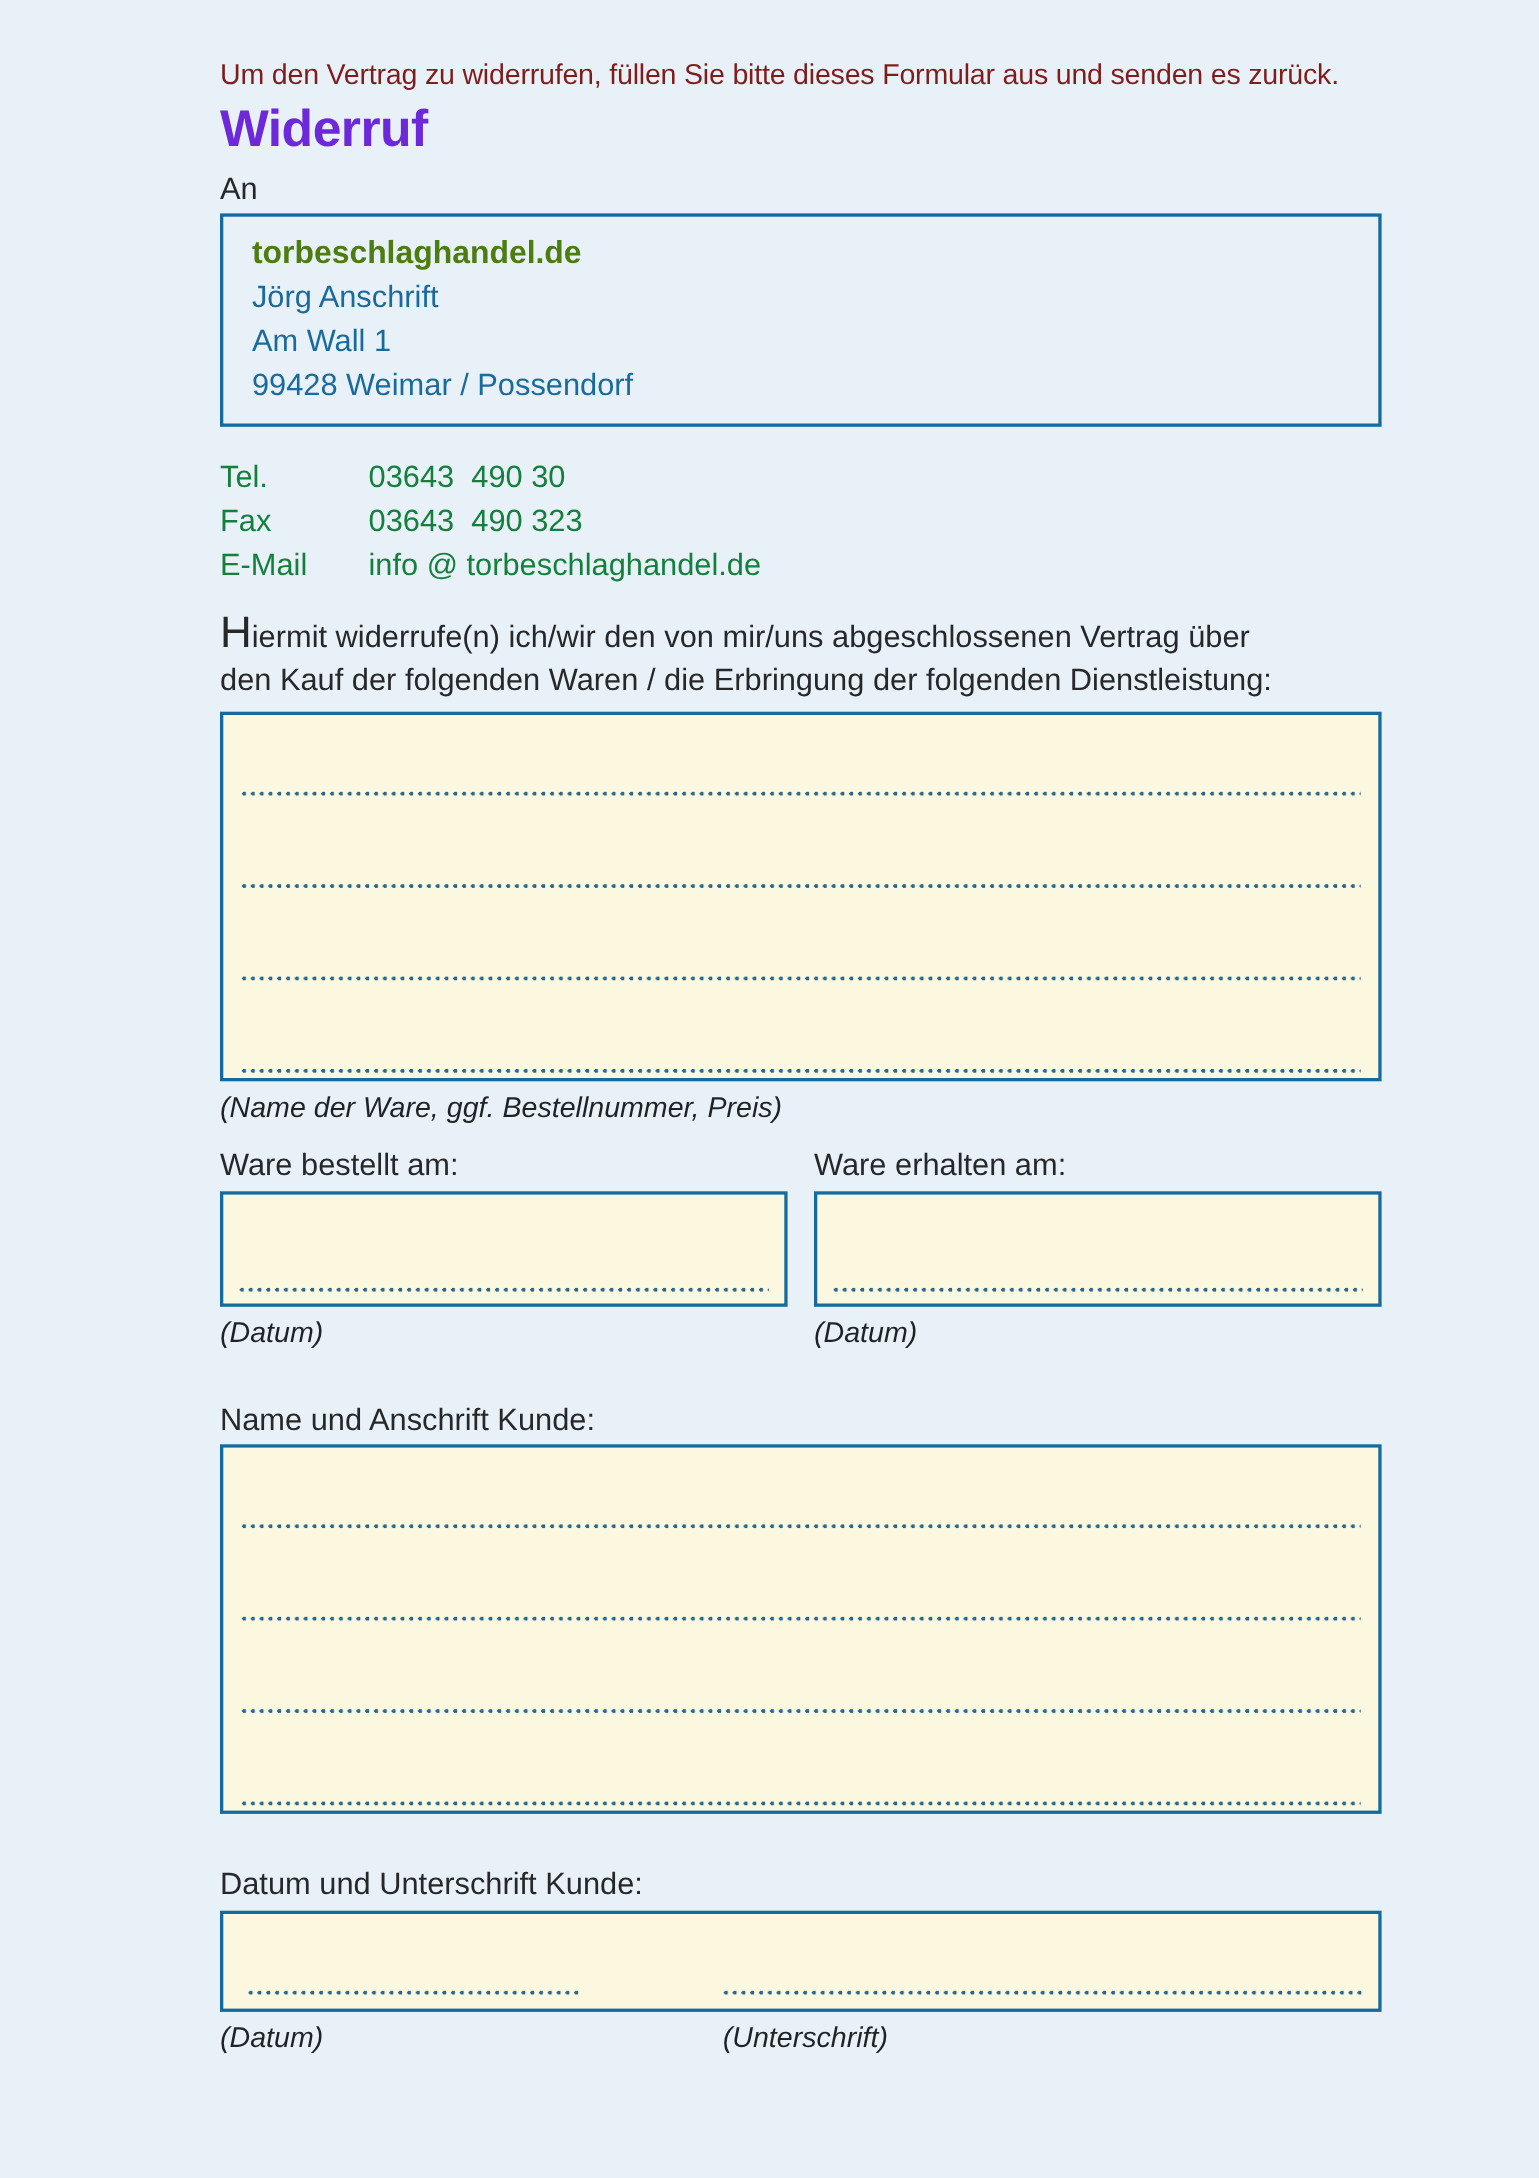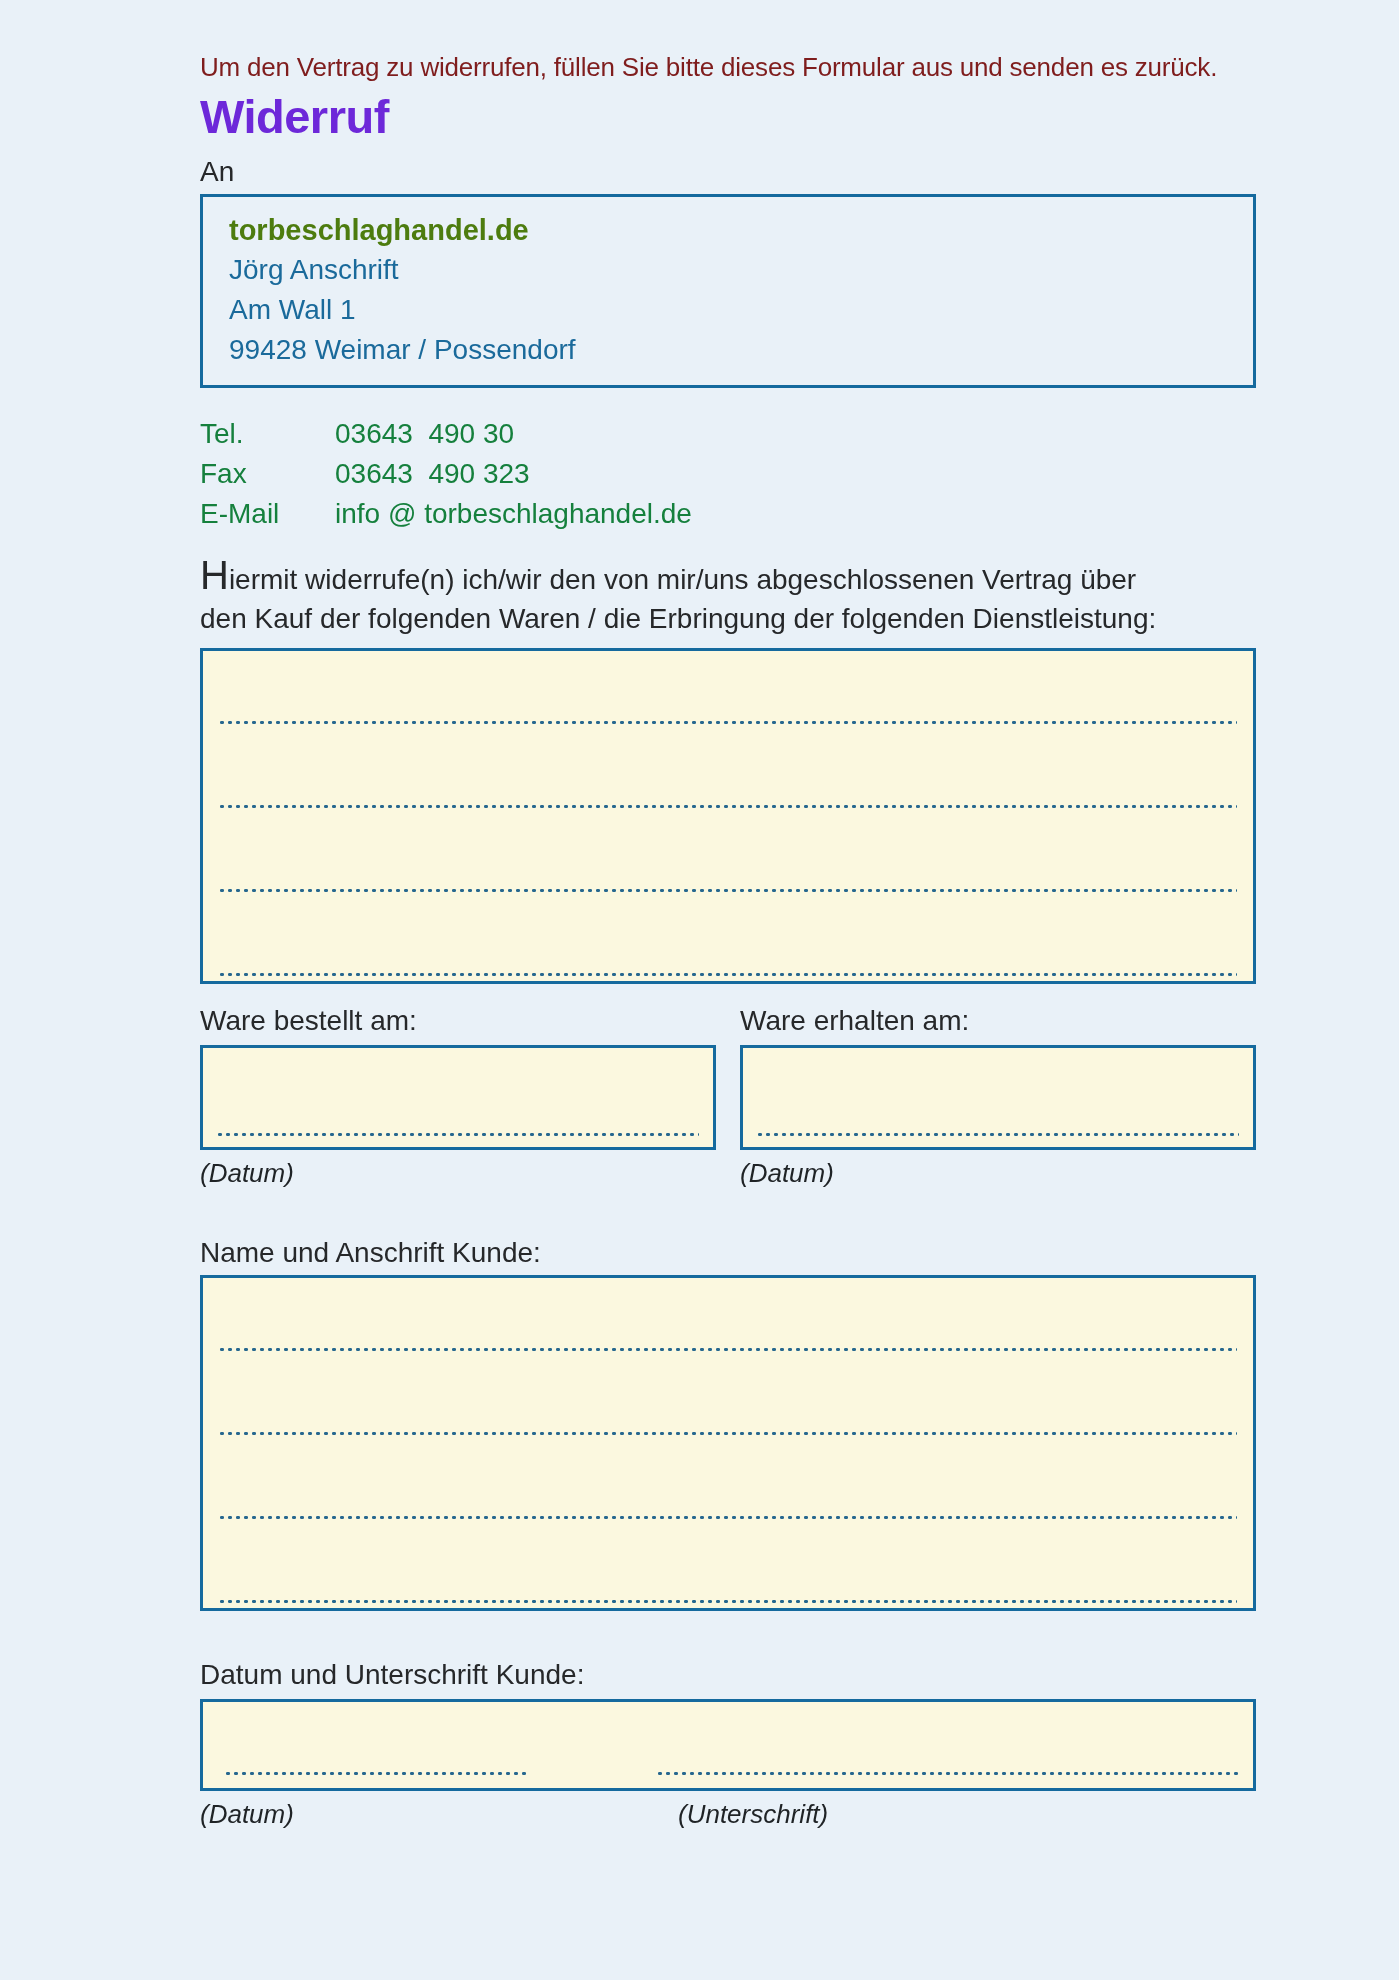--- a/index.html
+++ b/index.html
@@ -64,21 +64,21 @@
   .section-label { margin-top: 48px; font-size: 28px; }
   .cust-box { margin-top: 6px; height: 336px; padding: 69px 16px 0 16px; }
   .cust-box .dotline + .dotline { margin-top: 79px; }
 
   .sig-box { margin-top: 8px; height: 92px; position: relative; }
   .sig-box .dot-date { position: absolute; left: 22px; bottom: 12px; width: 304px; }
   .sig-box .dot-sign { position: absolute; left: 454px; right: 12px; bottom: 12px; }
   .sig-captions { position: relative; height: 34px; margin-top: 8px; }
   .sig-captions .caption { margin-top: 0; position: absolute; top: 0; }
   .sig-captions .cap-date { left: 0; }
-  .sig-captions .cap-sign { left: 478px; }
+  .sig-captions .cap-sign { left: 457px; }
 </style>
 </head>
 <body>
 
 <div class="content">
 
   <div class="intro">Um den Vertrag zu widerrufen, füllen Sie bitte dieses Formular aus und senden es zurück.</div>
 
   <h1 class="title">Widerruf</h1>
 
@@ -110,20 +110,21 @@
     <div><span class="initial">H</span><span>iermit widerrufe(n) ich/wir den von mir/uns abgeschlossenen Vertrag über</span></div>
     <div>den Kauf der folgenden Waren / die Erbringung der folgenden Dienstleistung:</div>
   </div>
 
   <div class="field-box big-box">
     <div class="dotline"></div>
     <div class="dotline"></div>
     <div class="dotline"></div>
     <div class="dotline"></div>
   </div>
+  <div class="caption">(Name der Ware, ggf. Bestellnummer, Preis)</div>
 
   <div class="two-col">
     <div>
       <div class="col-label">Ware bestellt am:</div>
       <div class="field-box small-box">
         <div class="dotline"></div>
       </div>
       <div class="caption">(Datum)</div>
     </div>
     <div>

